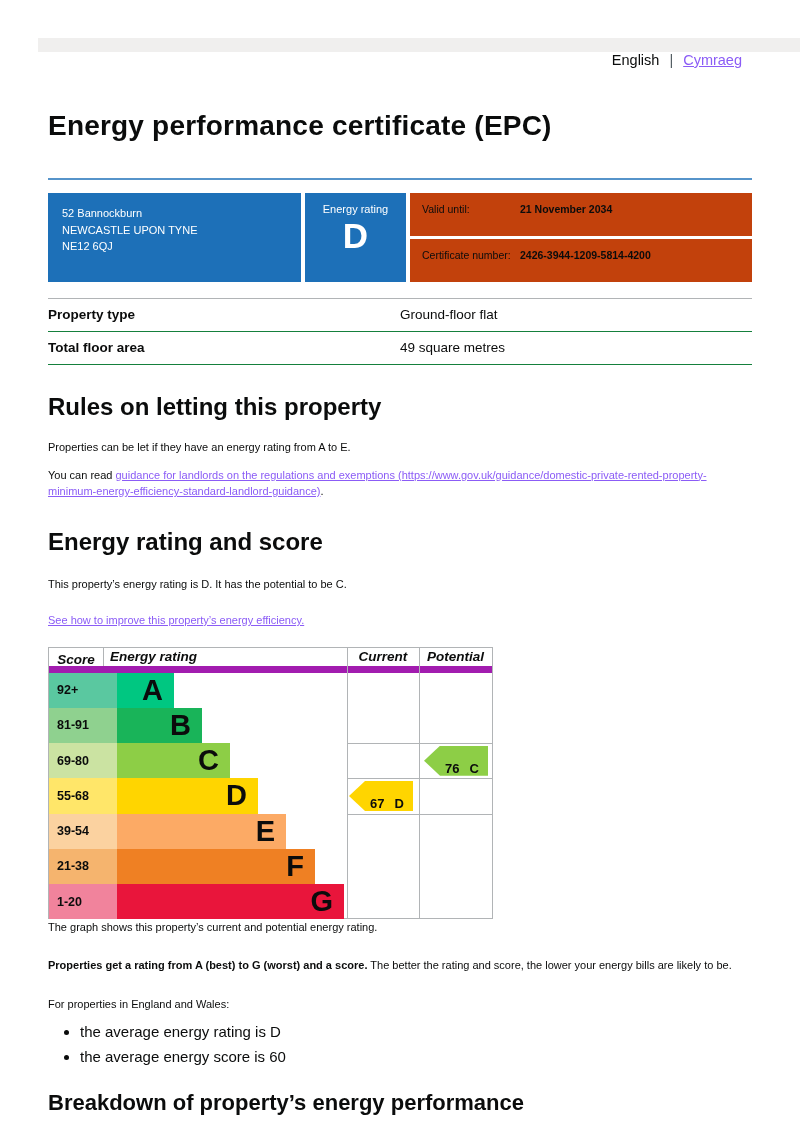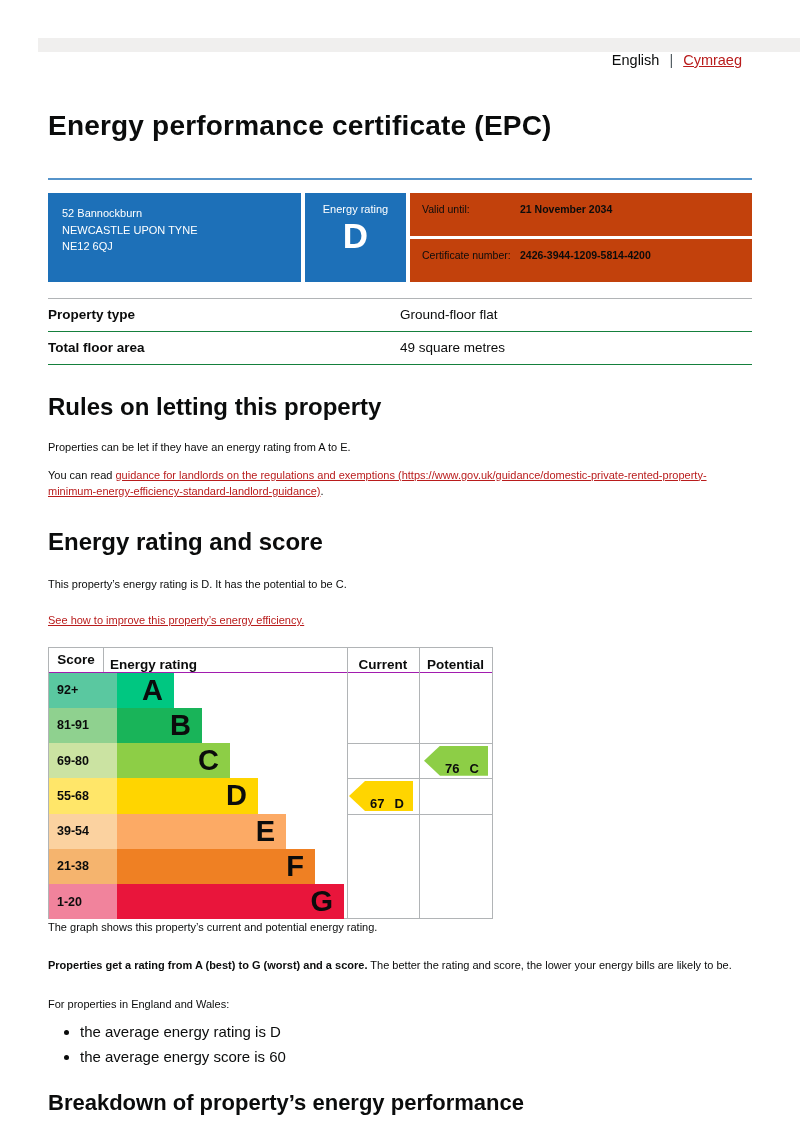--- a/index.html
+++ b/index.html
@@ -2,21 +2,21 @@
 <html><head>
 <meta charset="utf-8">
 <style>
   * { box-sizing: border-box; margin: 0; padding: 0; }
   html, body { width: 800px; height: 1133px; overflow: hidden; background: #ffffff; }
   body { font-family: "Liberation Sans", sans-serif; color: #0b0c0c; position: relative; }
   .topbar { position: absolute; top: 38px; left: 38px; right: 0; height: 14px; background: #f0efee; }
   .content { padding: 0 48px; }
   .lang-row { margin-top: 52px; text-align: right; padding-right: 10px; font-size: 14.5px; }
   .lang-sep { color: #505a5f; margin: 0 10px; }
-  a.link { color: #b91c1c; text-decoration: underline; cursor: pointer; }
+  a.link { color: #8b5cf6; text-decoration: underline; cursor: pointer; }
   h1.page-title { margin-top: 42px; font-size: 28px; font-weight: bold; letter-spacing: 0.2px; }
   .title-rule { margin-top: 36px; height: 2px; background: #5694ca; }
 
   
   .summary { margin-top: 13px; display: flex; gap: 4px; height: 89px; }
   .card { background: #1d70b8; color: #ffffff; }
   .card-address { width: 253px; padding: 12px 14px; font-size: 11px; line-height: 1.5; }
   .card-rating { width: 101px; text-align: center; padding-top: 10px; }
   .card-rating .er-label { font-size: 11px; }
   .card-rating .er-letter { font-size: 35px; font-weight: bold; margin-top: 1px; }
@@ -32,21 +32,21 @@
   .ptable .plabel { width: 352px; font-weight: bold; }
 
   h2.sec { margin-top: 28px; font-size: 24px; font-weight: bold; }
   h2.breakdown { margin-top: 24px; font-size: 22px; font-weight: bold; }
   p.sm { font-size: 11px; line-height: 1.5; }
   .mt18 { margin-top: 18px; } .mt20 { margin-top: 20px; } .mt22 { margin-top: 22px; } .mt24 { } .mt11 { margin-top: 11px; }
   p.sm a.link { font-size: 11px; margin-top: 47px; }
 
   
   .chart { position: relative; margin-top: 18px; width: 445px; height: 272px; border: 1px solid #b1b4b6; }
-  .chead { display: flex; height: 25px; border-bottom: 1px solid #a21caf; font-size: 13.5px; font-weight: bold; align-items: flex-end; }
+  .chead { display: flex; height: 25px; border-bottom: 7px solid #a21caf; font-size: 13.5px; font-weight: bold; align-items: center; font-style: italic; }
   .chead .h-score { width: 55px; text-align: center; border-right: 1px solid #b1b4b6; height: 100%; line-height: 24px; }
   .chead .h-rating { flex: 1; padding-left: 6px; }
   .chead .h-current { width: 72px; text-align: center; }
   .chead .h-potential { width: 73px; text-align: center; }
   .crow { display: flex; height: 35.28px; }
   .cscore { width: 68px; font-size: 12.5px; font-weight: bold; display: flex; align-items: center; padding-left: 8px; }
   .cband { display: flex; align-items: center; justify-content: flex-end; padding-right: 11px; }
   .cletter { font-size: 29px; font-weight: bold; line-height: 1; }
   .vline { position: absolute; top: 0; bottom: 0; width: 1px; background: #b1b4b6; }
   .vl-cur { left: 298px; } .vl-pot { left: 370px; }

